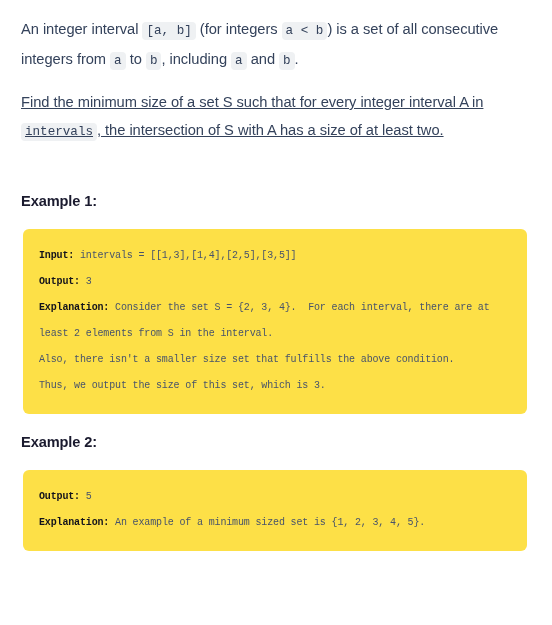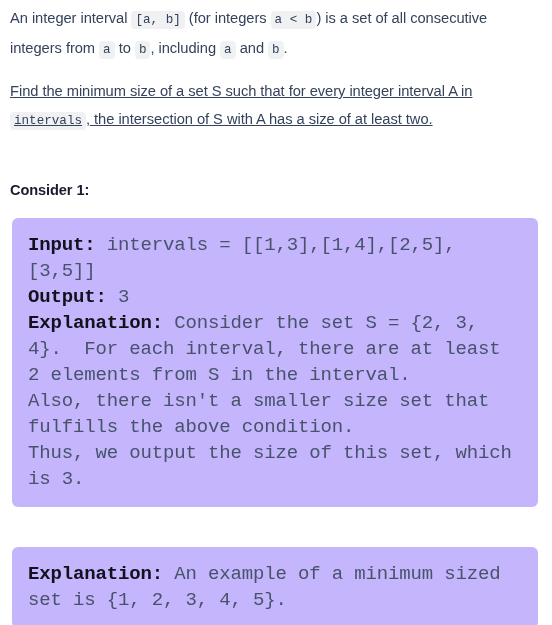--- a/index.html
+++ b/index.html
@@ -13,21 +13,21 @@
     overflow: hidden;
     font-family: "Liberation Sans", sans-serif;
     color: #3c3c4399;
   }
   .page {
     width: 552px;
     height: 625px;
     position: relative;
     background: #ffffff;
     box-sizing: border-box;
-    padding: 0;
+    padding: 11px;
   }
   .para {
     margin: 0;
     padding: 0 14px 0 10px;
     font-size: 14.7px;
     line-height: 28px;
     color: #34425b;
     letter-spacing: -0.05px;
   }
   .para.p1 { padding-top: 4px; }
@@ -51,26 +51,26 @@
     font-weight: bold;
     color: #1a1a2e;
     letter-spacing: -0.1px;
   }
   .spacer-before-ex1 { height: 47px; }
   .spacer-before-ex2 { height: 20px; }
   .title-gap { height: 20px; }
 
   pre.codeblock {
     margin: 0 14px 0 12px;
-    background: #c4b5fd;
+    background: #fde047;
     border-radius: 6px;
     padding: 14px 16px 15px 16px;
     box-sizing: border-box;
     font-family: "Liberation Mono", "DejaVu Sans Mono", monospace;
-    font-size: 19px;
+    font-size: 10px;
     line-height: 26px;
     color: #47536b;
     white-space: pre-wrap;
     word-break: normal;
     letter-spacing: -0.15px;
   }
   pre.codeblock b {
     color: #12121c;
     font-weight: bold;
   }
@@ -84,24 +84,25 @@
   <p class="para p1">
     <span>An integer interval </span><code class="chip">[a, b]</code><span> (for integers </span><code class="chip">a &lt; b</code><span>) is a set of all consecutive integers from </span><code class="chip">a</code><span> to </span><code class="chip">b</code><span>, including </span><code class="chip">a</code><span> and </span><code class="chip">b</code><span>.</span>
   </p>
 
   <p class="para p2">
     <span>Find the minimum size of a set S such that for every integer interval A in </span><code class="chip">intervals</code><span>, the intersection of S with A has a size of at least two.</span>
   </p>
 
   <div class="spacer-before-ex1"></div>
 
-  <h3 class="example-title">Consider 1:</h3>
+  <h3 class="example-title">Example 1:</h3>
   <div class="title-gap"></div>
 
   <pre class="codeblock"><span class="cbline"><b>Input:</b><span> intervals = [[1,3],[1,4],[2,5],[3,5]]</span></span><span class="cbline"><b>Output:</b><span> 3</span></span><span class="cbline"><b>Explanation:</b><span> Consider the set S = {2, 3, 4}.  For each interval, there are at least 2 elements from S in the interval.</span></span><span class="cbline">Also, there isn't a smaller size set that fulfills the above condition.</span><span class="cbline">Thus, we output the size of this set, which is 3.</span></pre>
 
   <div class="spacer-before-ex2"></div>
 
+  <h3 class="example-title">Example 2:</h3>
   <div class="title-gap"></div>
 
-  <pre class="codeblock"><span class="cbline"><b>Explanation:</b><span> An example of a minimum sized set is {1, 2, 3, 4, 5}.</span></span></pre>
+  <pre class="codeblock"><span class="cbline"><b>Output:</b><span> 5</span></span><span class="cbline"><b>Explanation:</b><span> An example of a minimum sized set is {1, 2, 3, 4, 5}.</span></span></pre>
 
 </div>
 
 </body></html>

